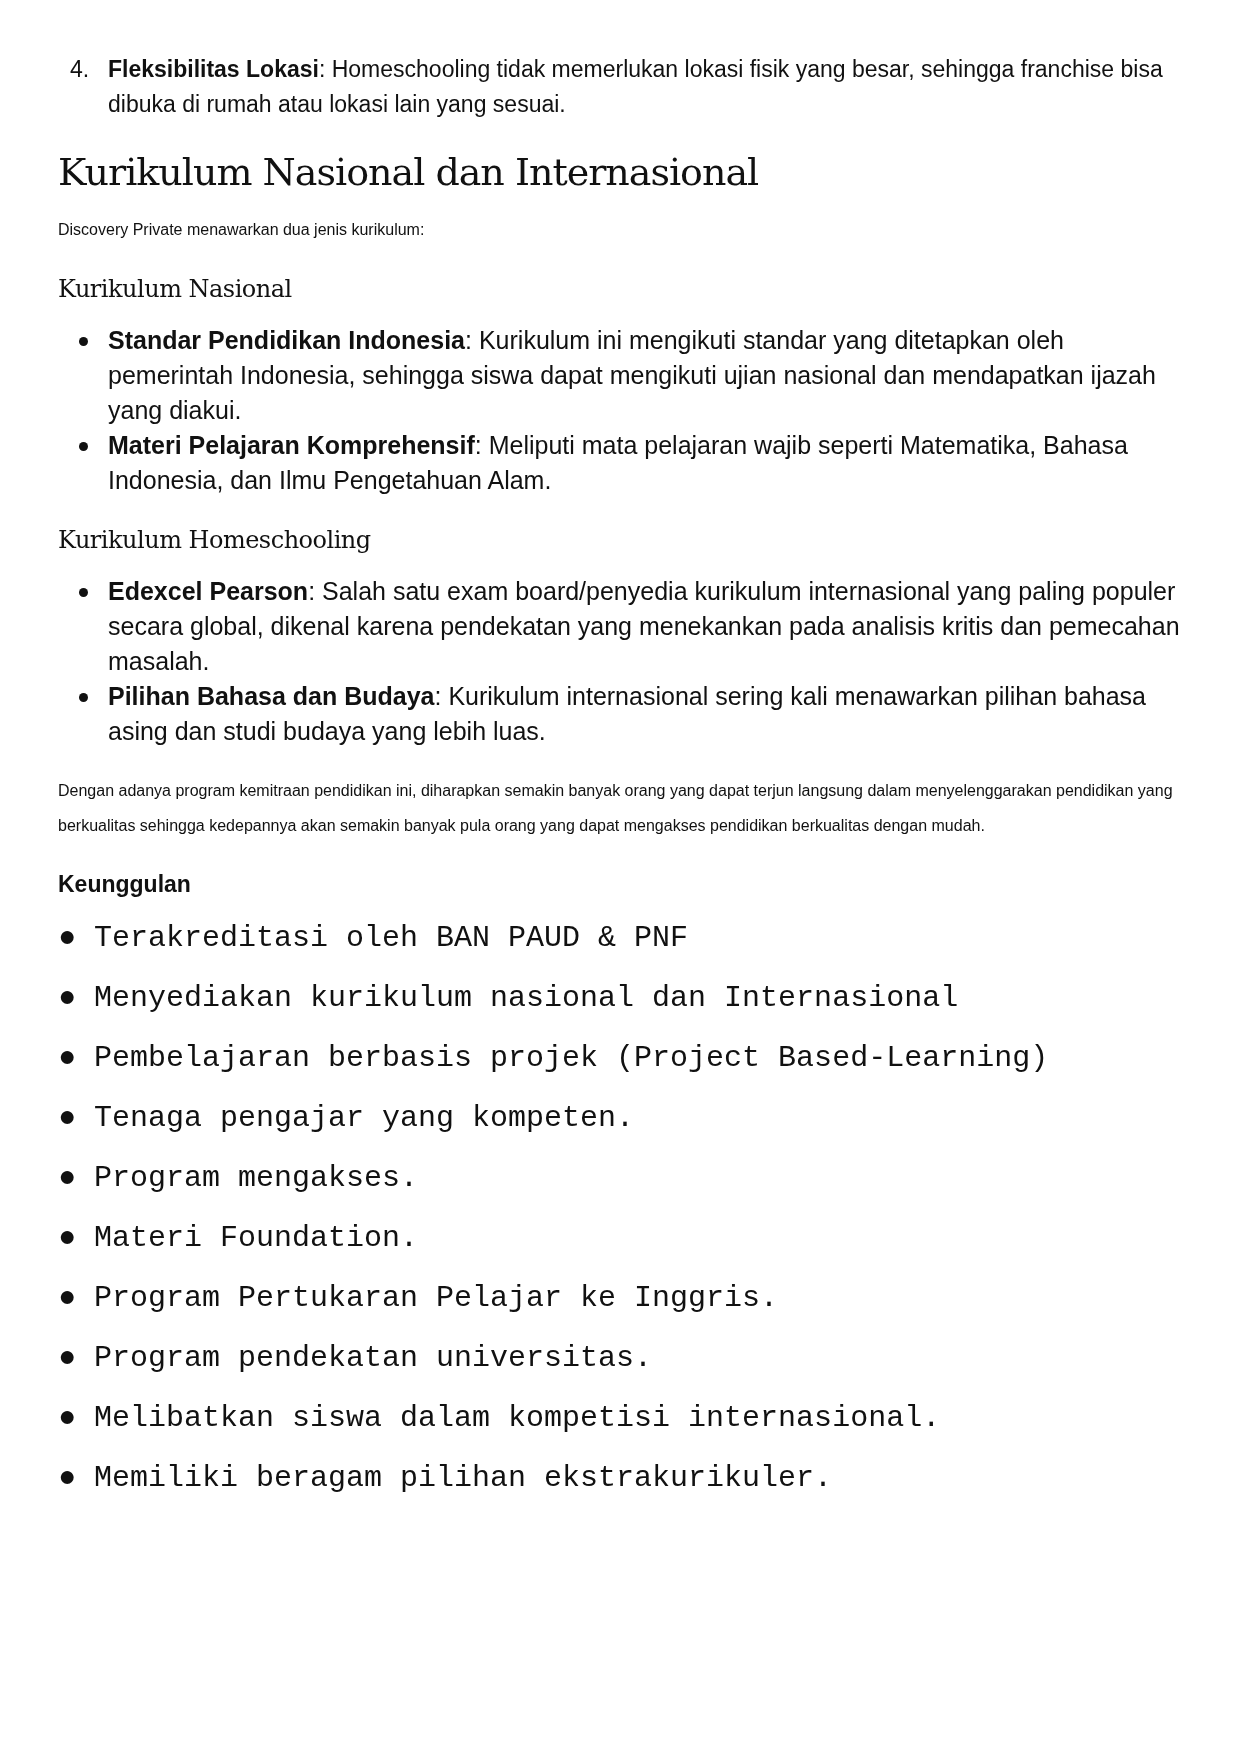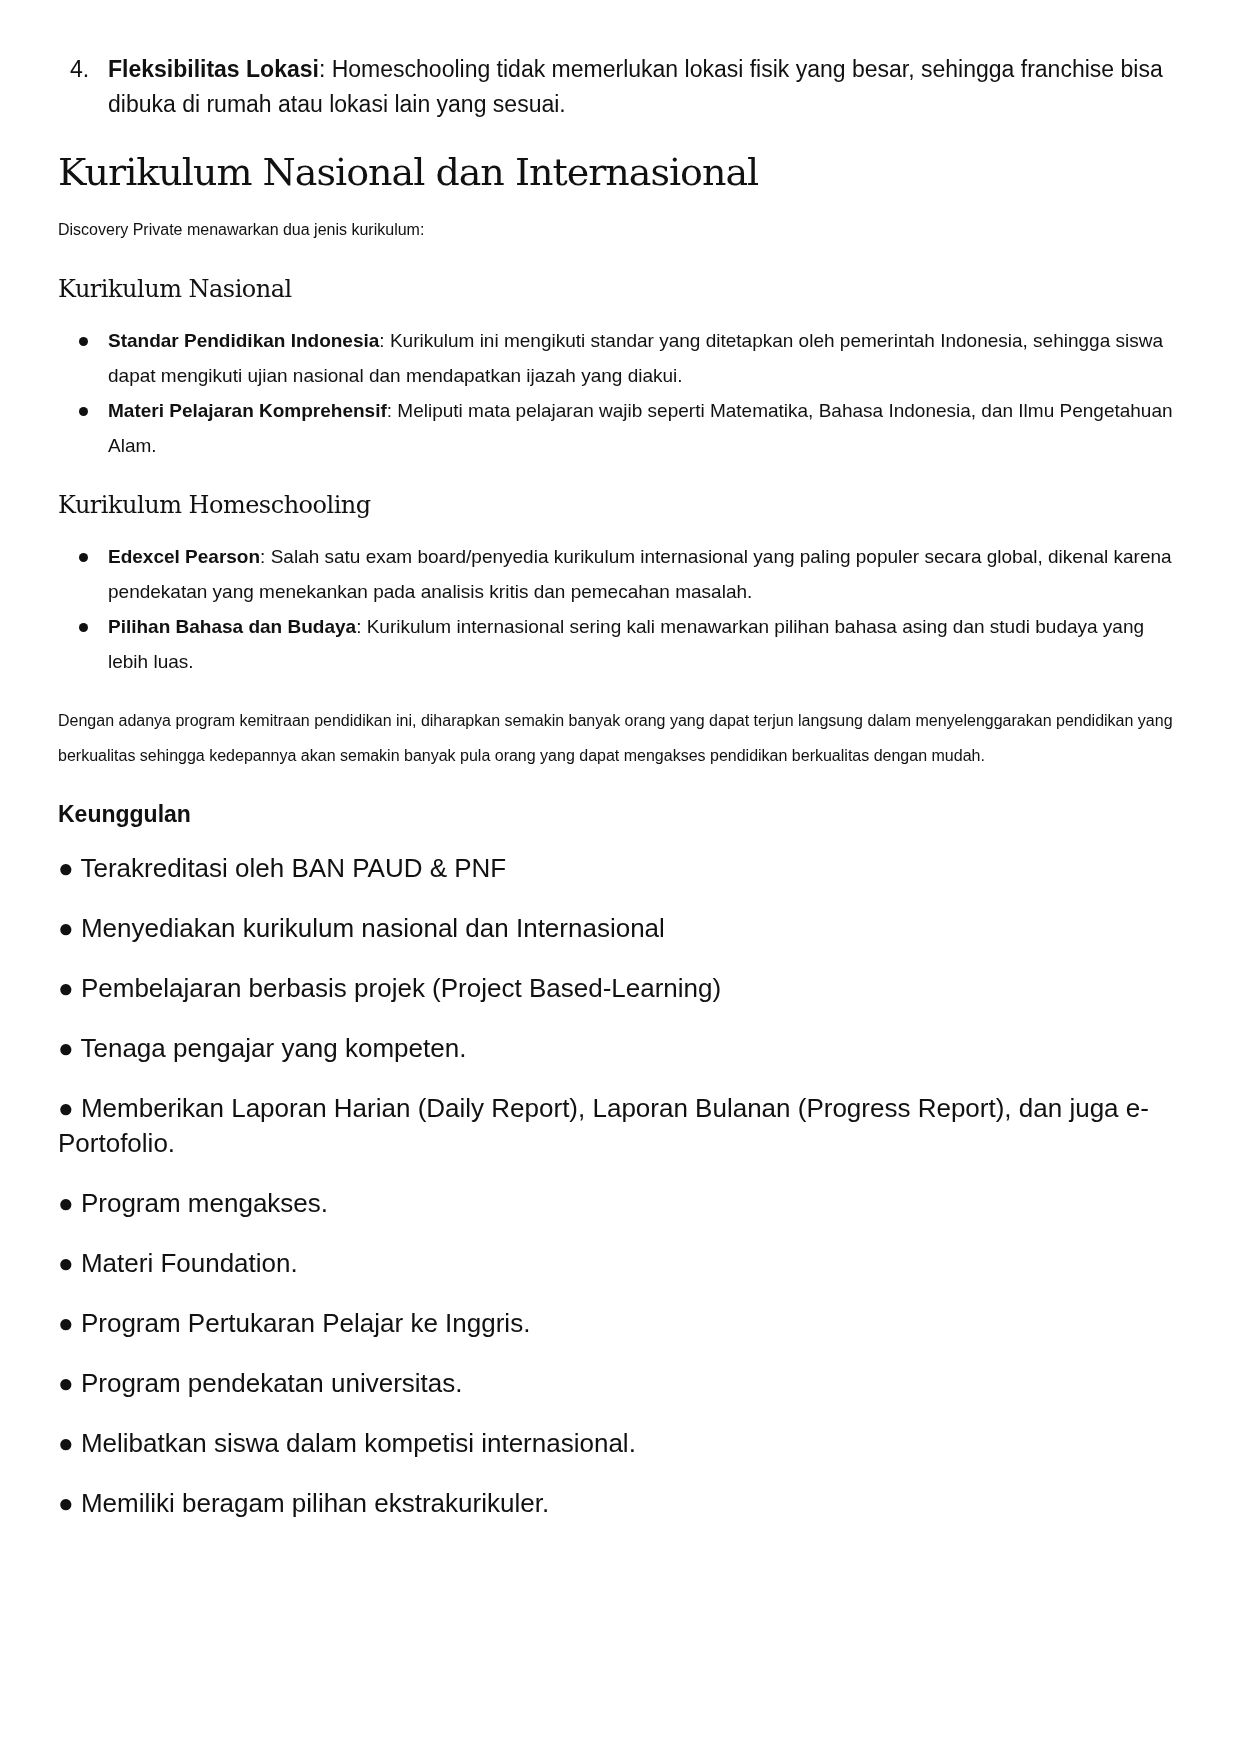--- a/index.html
+++ b/index.html
@@ -14,29 +14,29 @@
     .ol li .num { position: absolute; left: 12px; top: 0; }
     h1 {
       font-family: "DejaVu Serif", serif; font-weight: normal;
       font-size: 38px; line-height: 44px; margin: 28px 0 18px 0; letter-spacing: -1px;
     }
     h2 {
       font-family: "DejaVu Serif", serif; font-weight: normal;
       font-size: 24px; line-height: 36px; margin: 24px 0 16px 0; letter-spacing: -0.5px;
     }
     .ul { list-style: none; margin: 0; padding: 0; }
-    .ul li { position: relative; padding-left: 50px; font-size: 19px; line-height: 35px; }
+    .ul li { position: relative; padding-left: 50px; font-size: 25px; line-height: 35px; }
     .ul li .dot {
       position: absolute; left: 21px; top: 14px; width: 9px; height: 9px;
       border-radius: 50%; background: #111;
     }
     b { font-weight: bold; }
     .gap { height: 24px; }
     .strong-p { font-weight: bold; font-size: 23px; line-height: 35px; margin: 0; }
-    .adv { font-size: 26px; line-height: 35px; margin: 0 0 25px 0; }
+    .adv { font-size: 30px; line-height: 35px; margin: 0 0 25px 0; font-family: Liberation Mono, monospace; }
   </style>
 </head>
 <body>
 
 <div class="page">
 
   <ol class="ol">
     <li>
       <span class="num">4.</span>
       <b>Fleksibilitas Lokasi</b><span>: Homeschooling tidak memerlukan lokasi fisik yang besar, sehingga franchise bisa dibuka di rumah atau lokasi lain yang sesuai.</span>
@@ -76,21 +76,20 @@
 
   <div class="gap"></div>
   <p class="strong-p">Keunggulan</p>
   <div style="height:19px"></div>
 
   <div>
     <p class="adv">● Terakreditasi oleh BAN PAUD &amp; PNF</p>
     <p class="adv">● Menyediakan kurikulum nasional dan Internasional</p>
     <p class="adv">● Pembelajaran berbasis projek (Project Based-Learning)</p>
     <p class="adv">● Tenaga pengajar yang kompeten.</p>
-    <p class="adv">● Memberikan Laporan Harian (Daily Report), Laporan Bulanan (Progress Report), dan juga e-Portofolio.</p>
     <p class="adv">● Program mengakses.</p>
     <p class="adv">● Materi Foundation.</p>
     <p class="adv">● Program Pertukaran Pelajar ke Inggris.</p>
     <p class="adv">● Program pendekatan universitas.</p>
     <p class="adv">● Melibatkan siswa dalam kompetisi internasional.</p>
     <p class="adv">● Memiliki beragam pilihan ekstrakurikuler.</p>
   </div>
 </div>
 
 </body></html>

